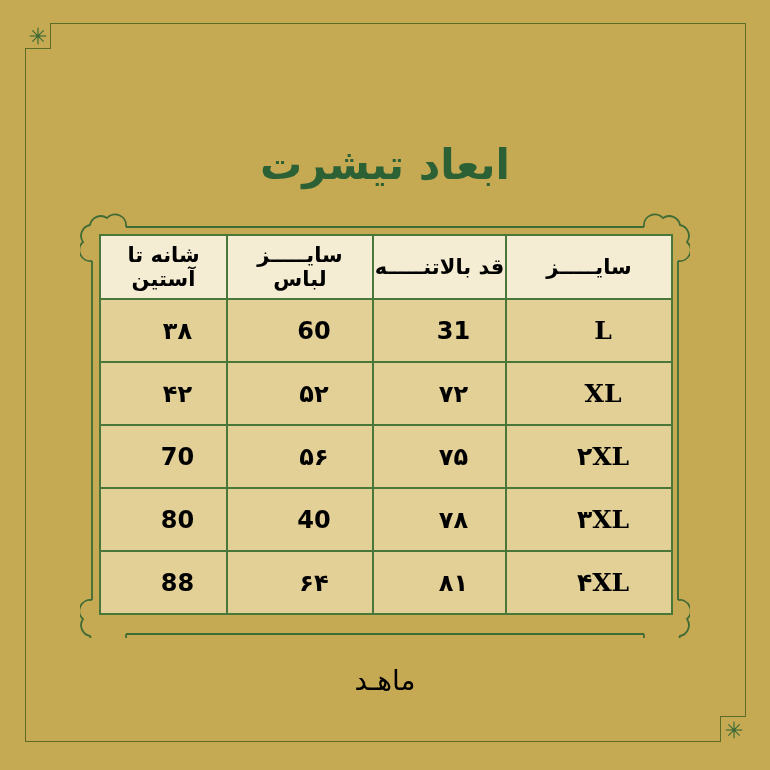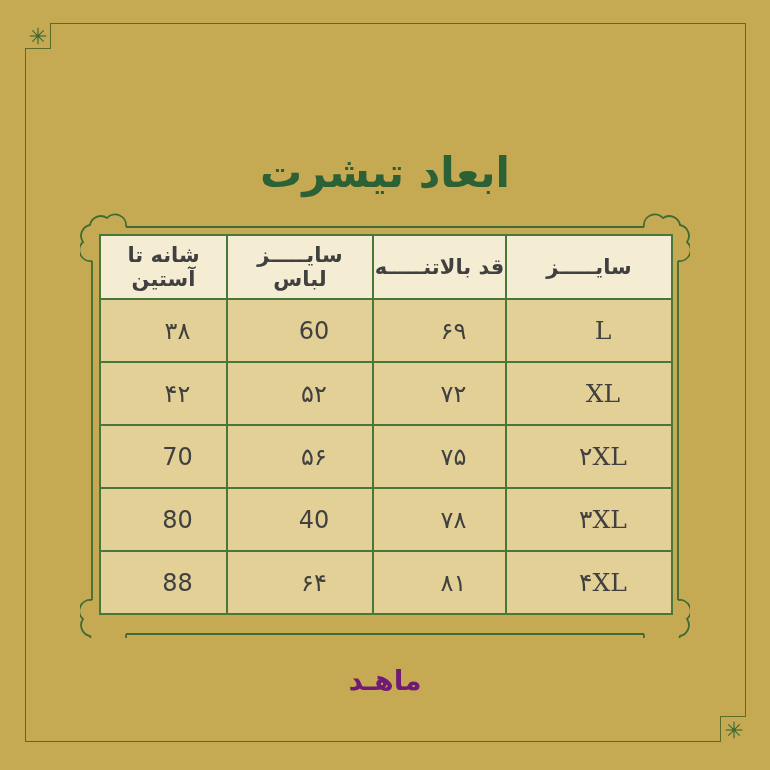--- a/index.html
+++ b/index.html
@@ -17,54 +17,54 @@
   }
   .star-box{
     position:absolute;width:25px;height:25px;background:#c6a953;
     display:flex;align-items:center;justify-content:center;
   }
   .star-box.tl{left:25px;top:23px;border-right:1.5px solid #5c6b26;border-bottom:1.5px solid #5c6b26;}
   .star-box.br{right:24px;bottom:28px;border-left:1.5px solid #5c6b26;border-top:1.5px solid #5c6b26;}
   .star-box svg{display:block;}
 
   .title{
-    position:absolute;left:0;right:0;top:140px;margin:8px;
+    position:absolute;left:0;right:0;top:140px;margin:0;
     text-align:center;direction:rtl;
     font-size:42px;font-weight:bold;color:#2c6136;
     letter-spacing:0;
   }
 
   .deco-frame{position:absolute;left:80px;top:202px;}
 
   table.size-table{
     position:absolute;left:99px;top:234px;width:572px;
     border-collapse:collapse;table-layout:fixed;direction:rtl;
   }
   .size-table th,.size-table td{
     border:2px solid #49773a;text-align:center;vertical-align:middle;
-    color:#404040;padding:0;
+    color:#000000;padding:0;
   }
   .size-table th{
     height:62px;background:#f4edd3;
     font-size:21px;font-weight:bold;
   }
   .size-table td{
     height:61px;background:#e3d096;
-    font-size:24px;font-weight:normal;padding-left:28px;
+    font-size:24px;font-weight:bold;padding-left:28px;
   }
   .size-table td.size-cell{
     direction:ltr;
     font-family:"DejaVu Serif","DejaVu Sans",serif;
     font-size:25px;
   }
 
   .brand{
     position:absolute;left:0;right:0;top:664px;
     text-align:center;direction:rtl;
-    font-size:28px;font-weight:bold;color:#701a75;
+    font-size:28px;font-weight:normal;color:#000000;
   }
 </style>
 </head>
 <body>
 
 <div class="page">
 
   <div class="outer-frame"></div>
 
   <div class="star-box tl">
@@ -120,21 +120,21 @@
       <tr>
         <th>سایـــــز</th>
         <th>قد بالاتنـــــه</th>
         <th>سایـــــز لباس</th>
         <th>شانه تا آستین</th>
       </tr>
     </thead>
     <tbody>
       <tr>
         <td class="size-cell">L</td>
-        <td>۶۹</td>
+        <td>31</td>
         <td>60</td>
         <td>۳۸</td>
       </tr>
       <tr>
         <td class="size-cell">XL</td>
         <td>۷۲</td>
         <td>۵۲</td>
         <td>۴۲</td>
       </tr>
       <tr>

